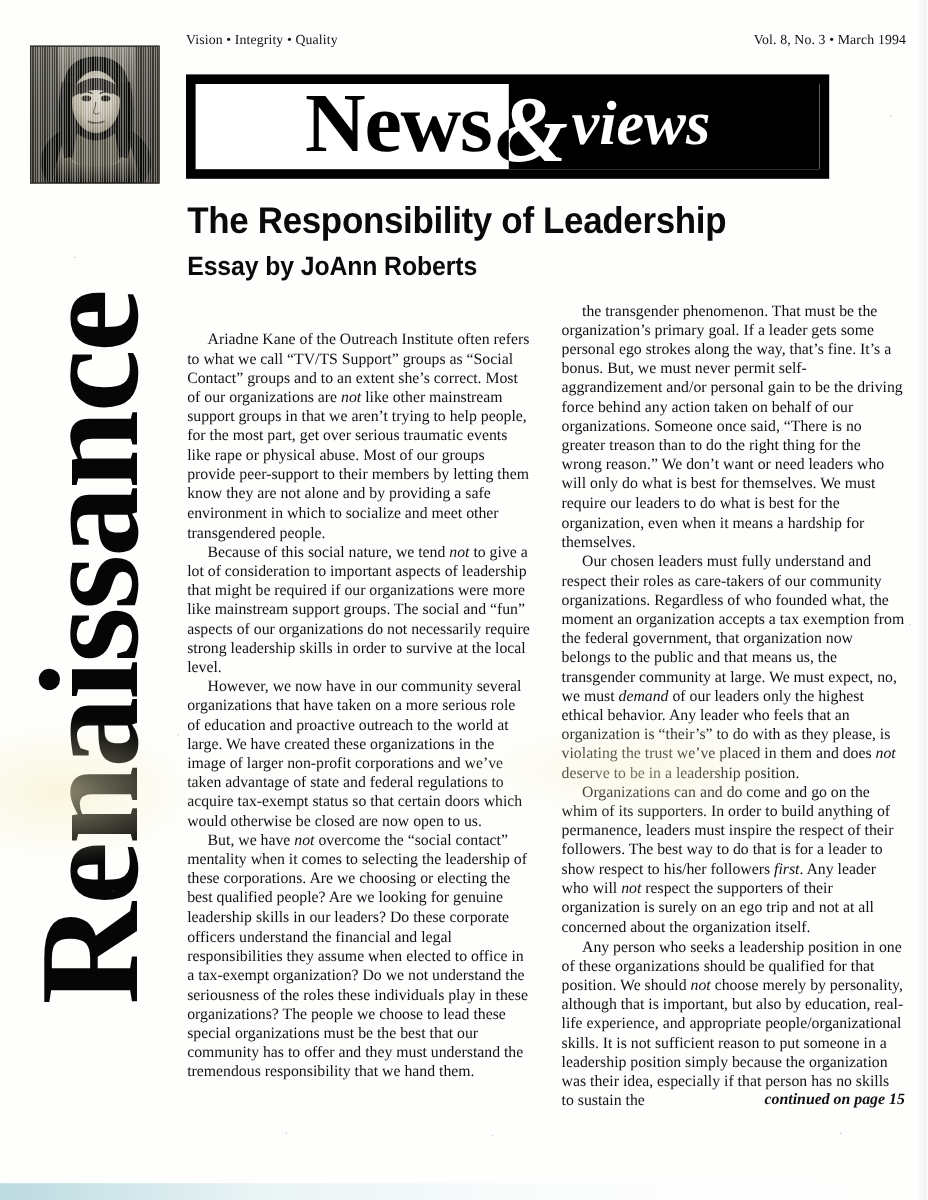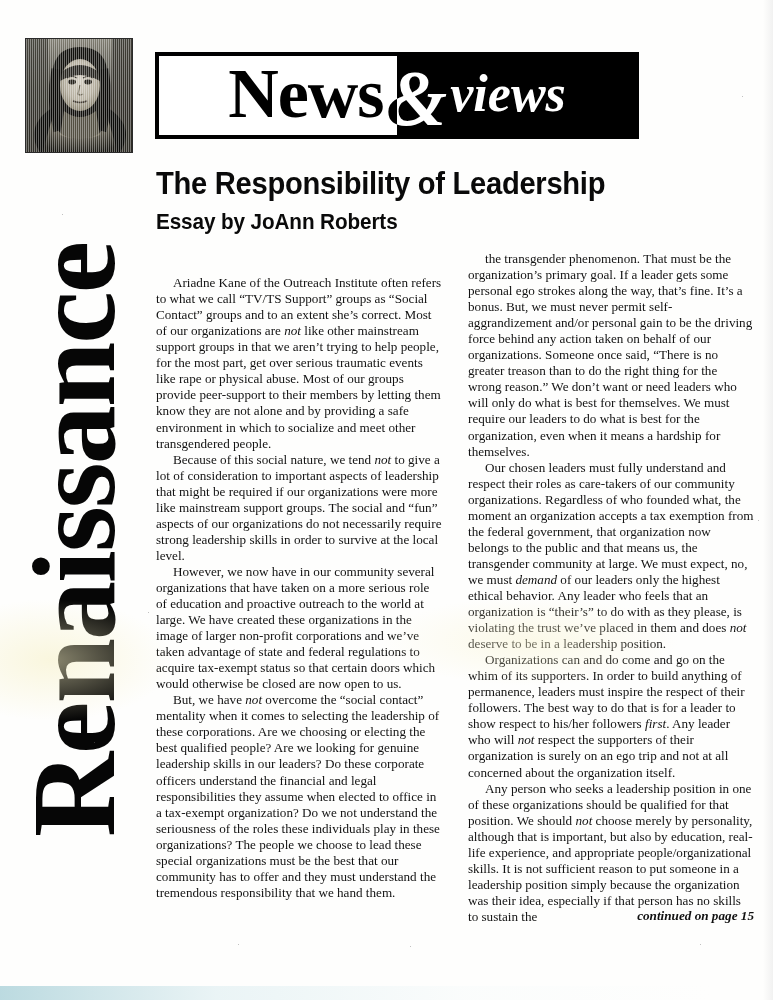--- a/index.html
+++ b/index.html
@@ -60,23 +60,23 @@
     font-family: "Liberation Serif", serif;
     font-size: 11.5px;
     color: #111;
     letter-spacing: 0.1px;
   }
   .topline .right { font-size: 11.5px; }
 
   
   .masthead {
     position: absolute;
-    left: 155px; top: 52px;
-    width: 484px; height: 87px;
-    border: 4px solid #000000;
+    left: 155px; top: 62px;
+    width: 536px; height: 87px;
+    border: 8px solid #000000;
     box-sizing: border-box;
     background: #ffffff;
     overflow: hidden;
   }
   .masthead .black-half {
     position: absolute;
     left: 50.1%; top: 0;
     width: 49.9%; height: 100%;
     background: #000;
   }
@@ -241,20 +241,24 @@
     background: rgba(120,120,120,0.45);
     width: 1px; height: 1px;
     pointer-events: none;
   }
 </style>
 </head>
 <body>
 
 <div id="page">
 
+  <div class="topline">
+    <span>Vision • Integrity • Quality</span>
+    <span class="right">Vol. 8, No. 3 • March 1994</span>
+  </div>
 
   <div class="portrait">
     <svg viewBox="0 0 108 115" width="108" height="115" preserveAspectRatio="none">
       <defs>
         <linearGradient id="bgsky" x1="0" y1="0" x2="0" y2="1">
           <stop offset="0%" stop-color="#8d8a7d"></stop>
           <stop offset="45%" stop-color="#4a4840"></stop>
           <stop offset="100%" stop-color="#232119"></stop>
         </linearGradient>
         <radialGradient id="faceg" cx="50%" cy="42%" r="62%">

